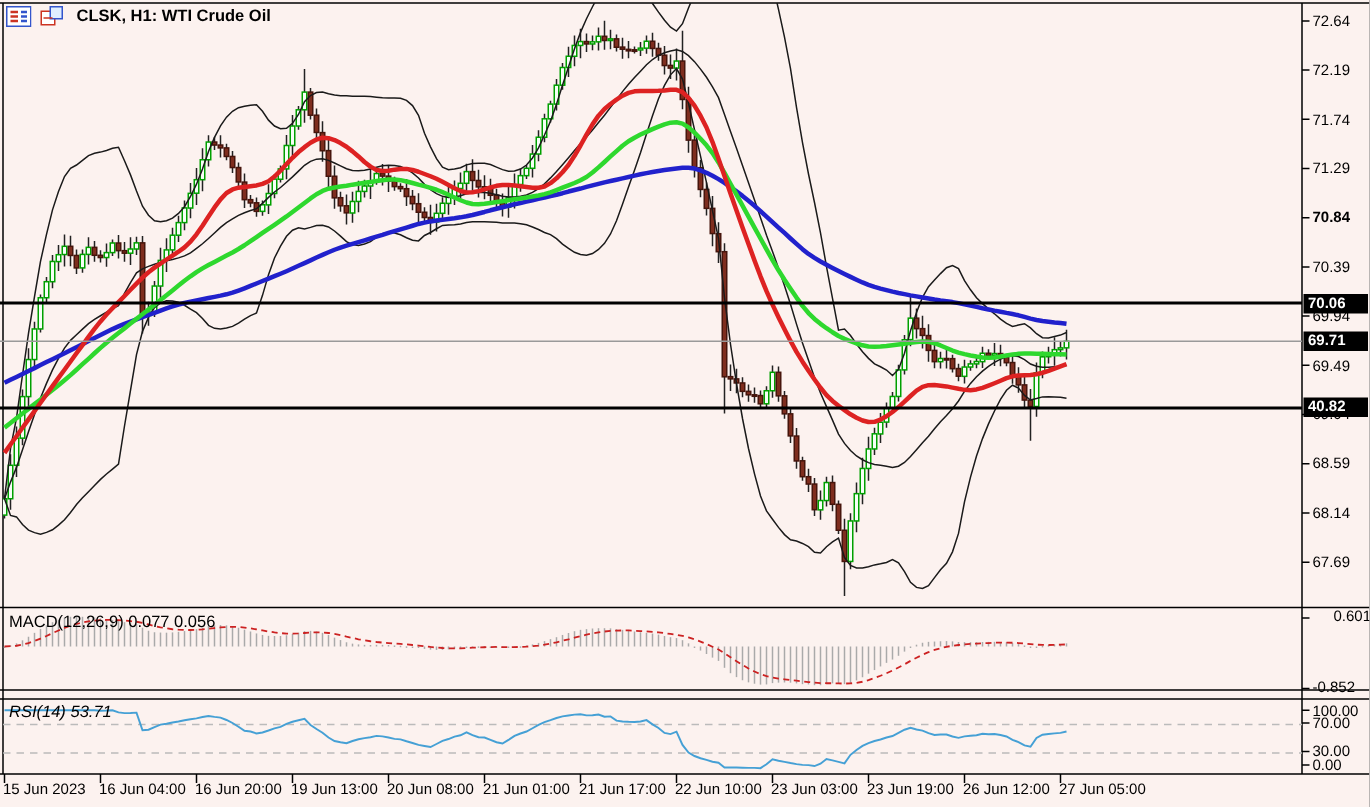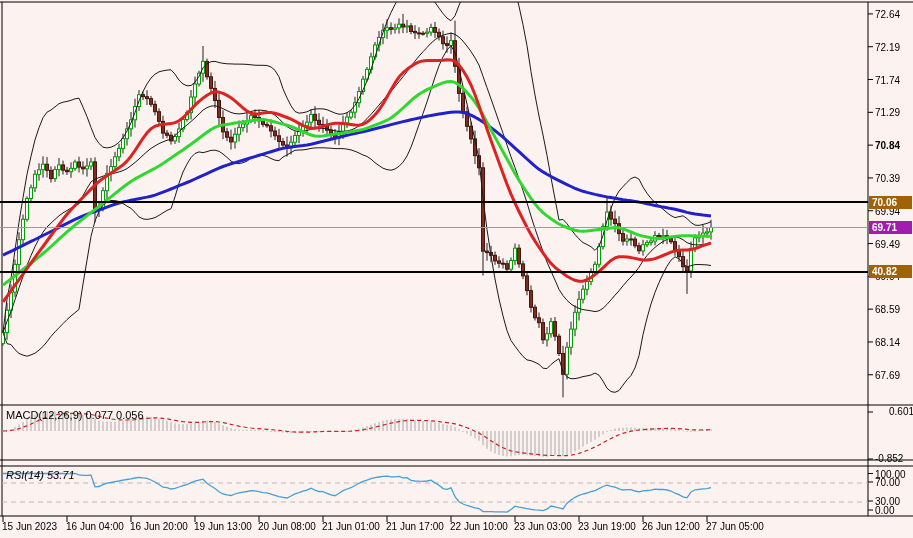--- a/index.html
+++ b/index.html
@@ -2,22 +2,22 @@
 <html><head>
 <meta charset="utf-8">
 <style>
   html,body{margin:0;padding:0;background:#888;}
   #win{position:relative;width:913px;height:538px;background:#fcf2ef;overflow:hidden;
        font-family:"Liberation Sans",sans-serif;}
   #chart{position:absolute;left:0;top:0;}
   .lbl{position:absolute;font:10px "Liberation Sans",sans-serif;color:#000;white-space:nowrap;line-height:11px;}
   .badge{position:absolute;left:869px;width:43px;height:13px;color:#fff;
          font:bold 10px/13px "Liberation Sans",sans-serif;padding-left:3px;box-sizing:border-box;}
-  .badge.black{background:#a16207;}
-  .badge.gray{background:#a21caf;}
+  .badge.black{background:#000000;}
+  .badge.gray{background:#000000;}
   #title-bar{position:absolute;left:4px;top:4px;display:flex;align-items:center;gap:5px;}
   #title{font:bold 11px "Liberation Sans",sans-serif;color:#000;margin-left:3px;}
   .ind-label{position:absolute;font:11px "Liberation Sans",sans-serif;color:#000;white-space:nowrap;}
   .icon{display:inline-block;width:17px;height:14px;}
 </style>
 </head>
 <body>
 
 <div id="win">
   <svg id="chart" width="913" height="538">
@@ -480,20 +480,41 @@
       <div class="lbl" style="left: 642px; top: 521px;">26 Jun 12:00</div>
       <div class="lbl" style="left: 706px; top: 521px;">27 Jun 05:00</div>
       <div class="lbl" style="left: 875px; top: 406px; padding-left: 14px;">0.601</div>
       <div class="lbl" style="left: 875px; top: 453px;">-0.852</div>
       <div class="lbl" style="left: 875px; top: 468.5px;">100.00</div>
       <div class="lbl" style="left: 875px; top: 477px;">70.00</div>
       <div class="lbl" style="left: 875px; top: 496px;">30.00</div>
       <div class="lbl" style="left: 875px; top: 505px;">0.00</div>
     </div>
 
+  <div id="title-bar">
+    <span class="icon">
+      <svg width="17" height="14">
+          <rect x="0.5" y="0.5" width="16" height="13" fill="#fff" stroke="#3355cc"></rect>
+      <line x1="3" y1="4" x2="8" y2="4" stroke="#cc3322" stroke-width="1.6"></line>
+      <line x1="10" y1="4" x2="14" y2="4" stroke="#3355cc" stroke-width="1.6"></line>
+      <line x1="3" y1="7" x2="8" y2="7" stroke="#cc3322" stroke-width="1.6"></line>
+      <line x1="10" y1="7" x2="14" y2="7" stroke="#3355cc" stroke-width="1.6"></line>
+      <line x1="3" y1="10" x2="8" y2="10" stroke="#cc3322" stroke-width="1.6"></line>
+      <line x1="10" y1="10" x2="14" y2="10" stroke="#3355cc" stroke-width="1.6"></line>
+        </svg>
+    </span>
+    <span class="icon">
+      <svg width="17" height="14">
+          <rect x="1.5" y="3.5" width="9" height="9" fill="#fff" stroke="#cc3322"></rect>
+      <rect x="7.5" y="0.5" width="8" height="8" fill="#dfeeff" stroke="#3355cc"></rect>
+      <line x1="3" y1="8" x2="9" y2="8" stroke="#cc3322"></line>
+        </svg>
+    </span>
+    <span id="title">CLSK, H1: WTI Crude Oil</span>
+  </div>
 
   <div class="ind-label" style="left:6px;top:409px;">
     <span>MACD(12,26,9)</span>
     <span>0.077 0.056</span>
   </div>
   <div class="ind-label" style="left:6px;top:469px;font-style:italic;">
     <span>RSI(14)</span>
     <span>53.71</span>
   </div>
 

